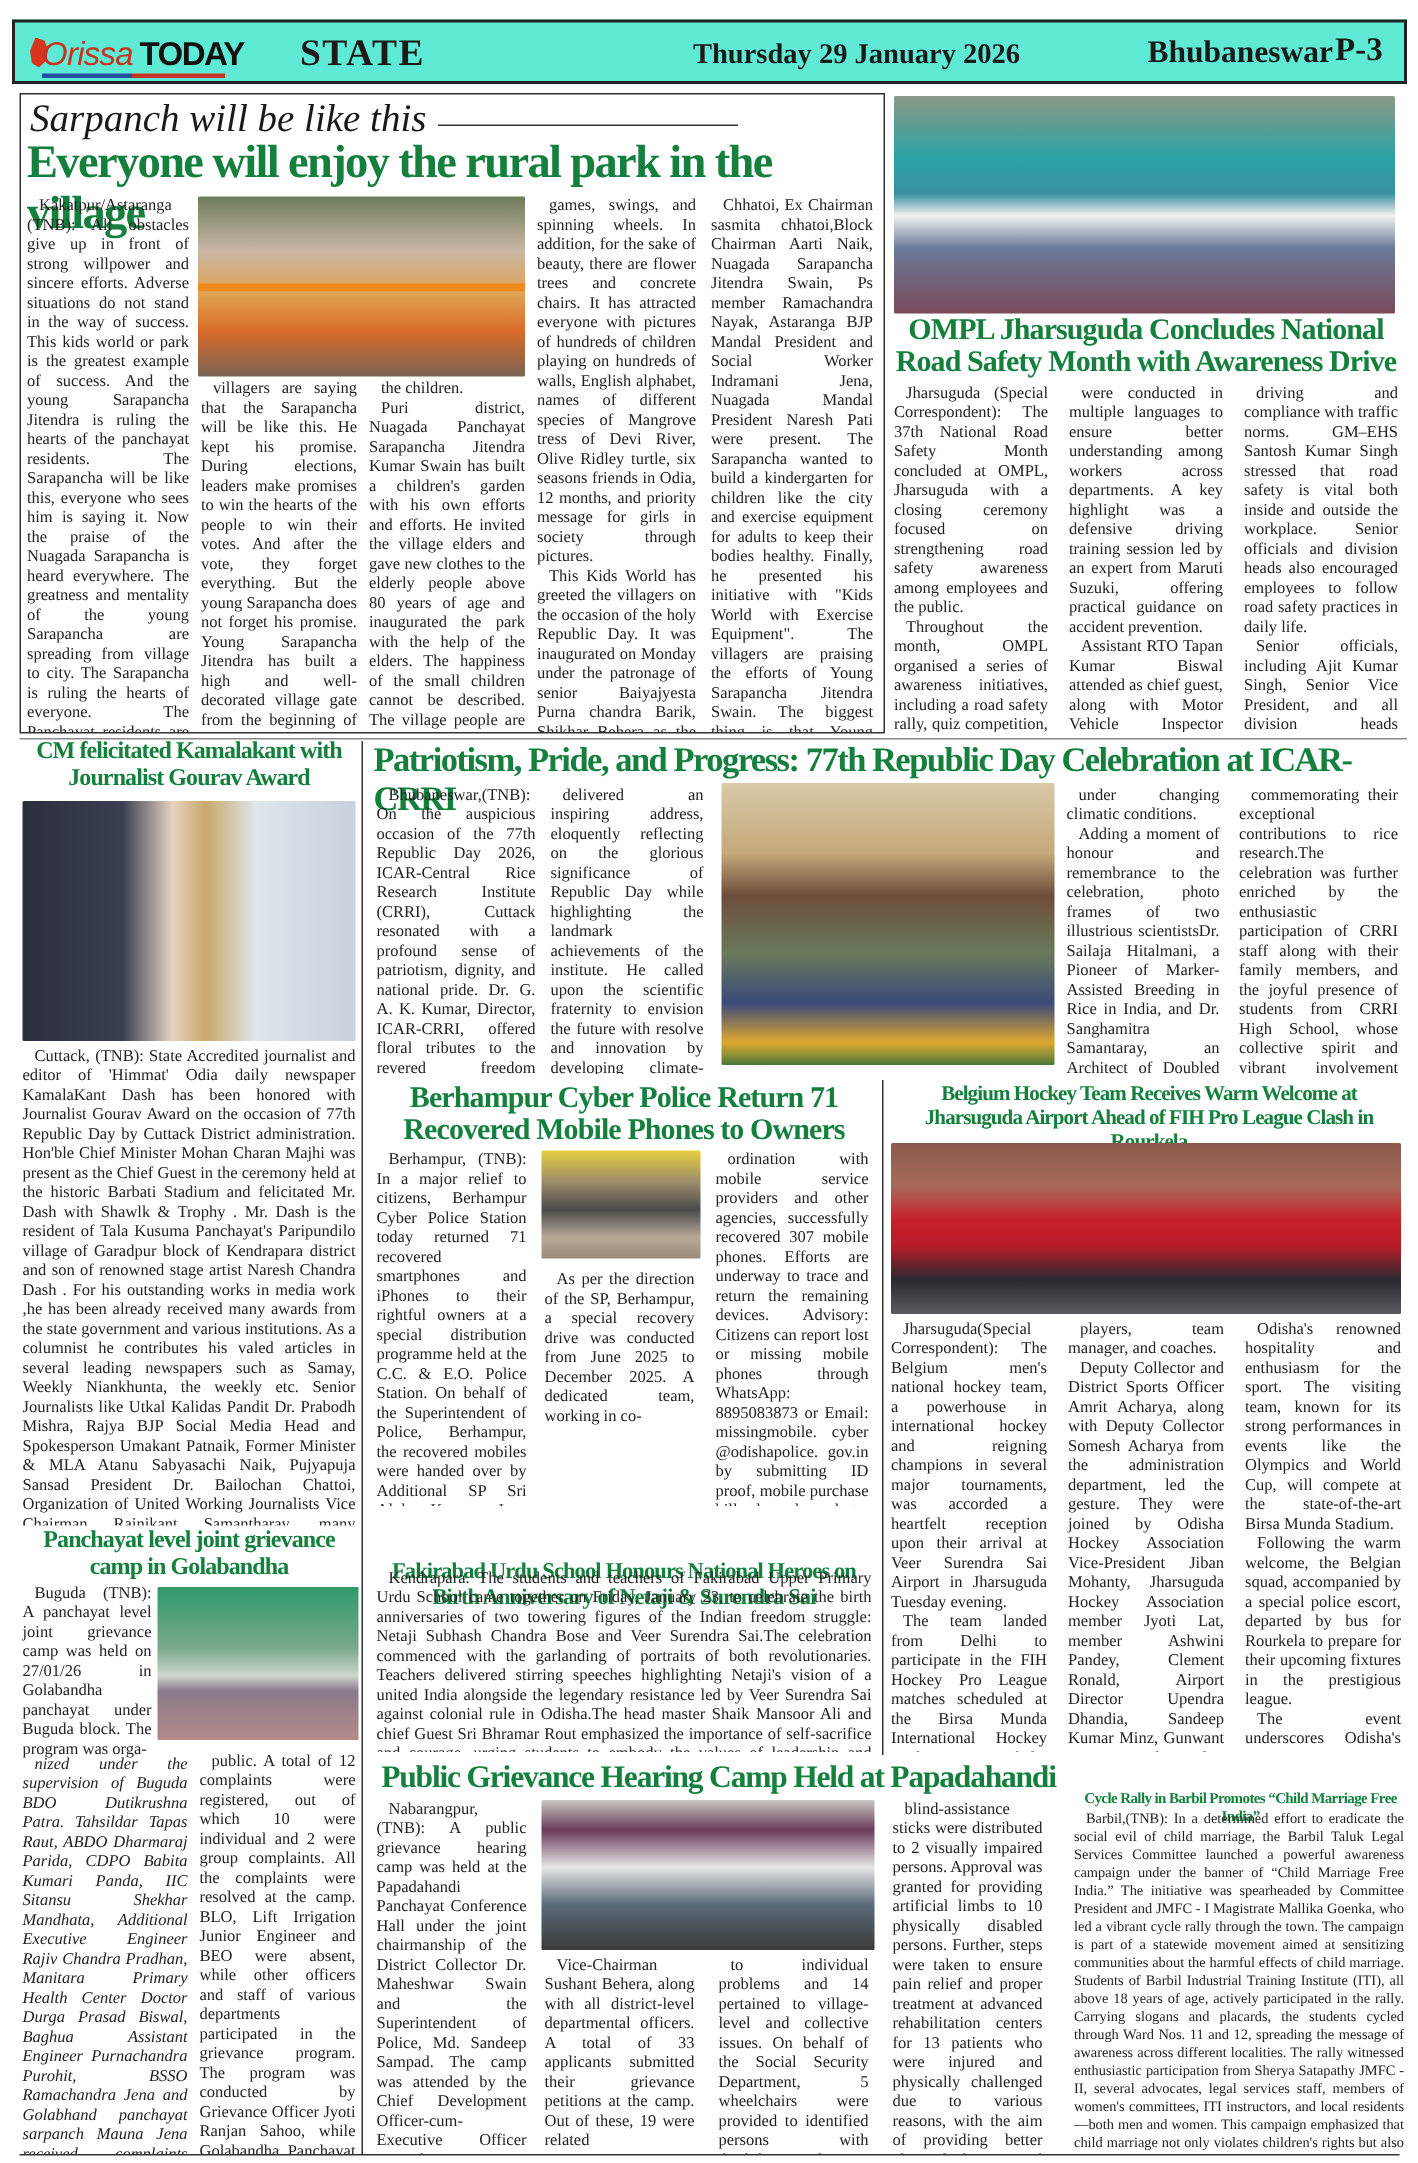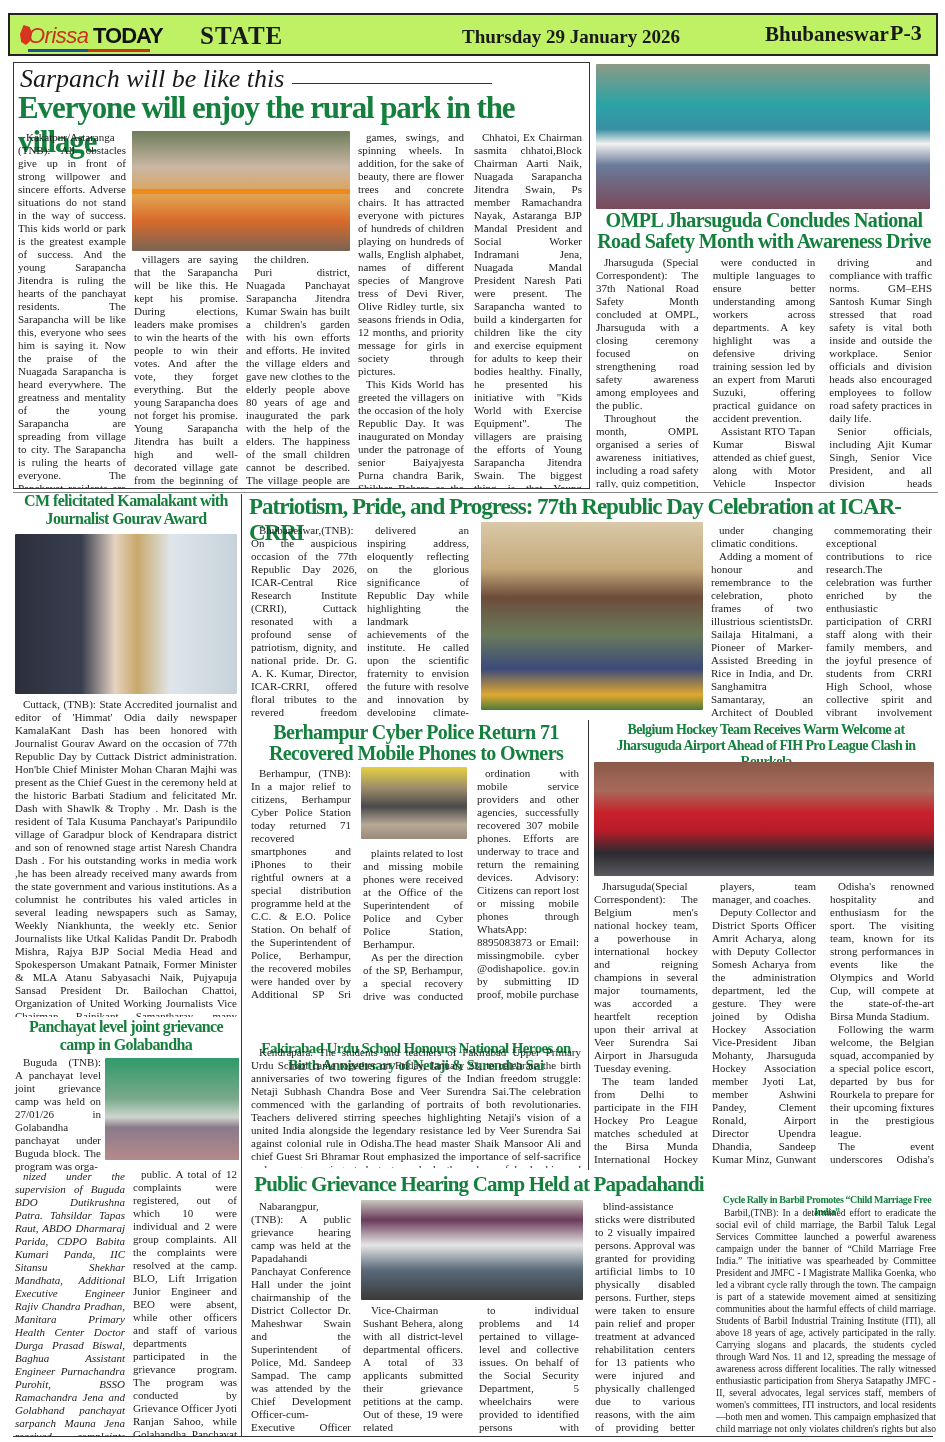--- a/index.html
+++ b/index.html
@@ -1,20 +1,20 @@
 <!DOCTYPE html>
 <html><head>
 <meta charset="utf-8">
 <style>
   * { box-sizing: border-box; margin: 0; padding: 0; }
   html, body { width: 945px; height: 1442px; background: #ffffff; overflow: hidden; }
   body { font-family: "Liberation Serif", "DejaVu Serif", serif; color: #1a1a1a; position: relative; }
 
   
-  .masthead { position: absolute; left: 8px; top: 13px; width: 930px; height: 43px; border: 2px solid #222; border-radius: 0; background: #bef264; }
+  .masthead { position: absolute; left: 8px; top: 13px; width: 930px; height: 43px; border: 2px solid #222; border-radius: 0; background: #5eead4; }
   .logo { position: absolute; left: 8px; top: 8px; width: 145px; height: 30px; }
   .logo .map { position: absolute; left: 2px; top: 2px; width: 12px; height: 20px; background: #d8351f; clip-path: polygon(30% 0, 80% 10%, 100% 40%, 85% 80%, 50% 100%, 10% 85%, 0 45%); }
   .logo .orissa { position: absolute; left: 10px; top: 0; font-family: "Liberation Sans", sans-serif; font-style: italic; font-size: 22px; color: #c8321f; letter-spacing: -0.5px; }
   .logo .today { position: absolute; left: 75px; top: 0; font-family: "Liberation Sans", sans-serif; font-weight: bold; font-size: 22px; color: #111; letter-spacing: -1px; }
   .logo .bar { position: absolute; left: 10px; top: 26px; width: 60px; height: 3px; background: #1f4fa0; }
   .logo .bar2 { position: absolute; left: 70px; top: 26px; width: 62px; height: 3px; background: #c8321f; }
   .section { position: absolute; left: 190px; top: 7px; font-size: 25px; font-weight: bold; letter-spacing: 1px; }
   .date { position: absolute; left: 452px; top: 11px; font-size: 19px; font-weight: bold; }
   .city { position: absolute; left: 755px; top: 7px; font-size: 21px; font-weight: bold; }
   .pageno { position: absolute; left: 880px; top: 5px; font-size: 22px; font-weight: bold; }
@@ -140,21 +140,20 @@
   </div>
 </article>
 
 <article class="art" style="left:249px; top:722px; width:334px; height:282px;">
   <h2 class="headline" style="position:absolute; left:0; top:0; width:334px; font-size:20px; line-height:21px;">Berhampur Cyber Police Return 71 Recovered Mobile Phones to Owners</h2>
   <div class="body" style="position:absolute; left:2px; top:45px; width:100px;">
     <p>Berhampur, (TNB): In a major relief to citizens, Berhampur Cyber Police Station today returned 71 recovered smartphones and iPhones to their rightful owners at a special distribution programme held at the C.C. &amp; E.O. Police Station. On behalf of the Superintendent of Police, Berhampur, the recovered mobiles were handed over by Additional SP Sri Alok Kumar Jena (OPS-I) and Dy. SP Sri A.K. Panda (OPS). During the year so far, a total of 1,281 com-</p>
   </div>
   <div class="photo" style="left:112px; top:45px; width:106px; height:72px; background:linear-gradient(180deg,#e6d040 0%,#9a8a6a 30%,#4a4a4a 55%,#b8a898 80%,#9a8a7a 100%);"></div>
   <div class="body" style="position:absolute; left:114px; top:125px; width:100px;">
-    <p>plaints related to lost and missing mobile phones were received at the Office of the Superintendent of Police and Cyber Police Station, Berhampur.</p>
     <p>As per the direction of the SP, Berhampur, a special recovery drive was conducted from June 2025 to December 2025. A dedicated team, working in co-</p>
   </div>
   <div class="body" style="position:absolute; left:228px; top:45px; width:102px;">
     <p>ordination with mobile service providers and other agencies, successfully recovered 307 mobile phones. Efforts are underway to trace and return the remaining devices. Advisory: Citizens can report lost or missing mobile phones through WhatsApp: 8895083873 or Email: missingmobile. cyber @odishapolice. gov.in by submitting ID proof, mobile purchase bill, phone box photo, date and place of loss, alternate contact number, and nearest police station details.</p>
   </div>
 </article>
 
 <div class="vrule" style="left:588px; top:720px; height:450px; width:1px;"></div>
 
 <article class="art" style="left:594px; top:720px; width:344px; height:448px;">

